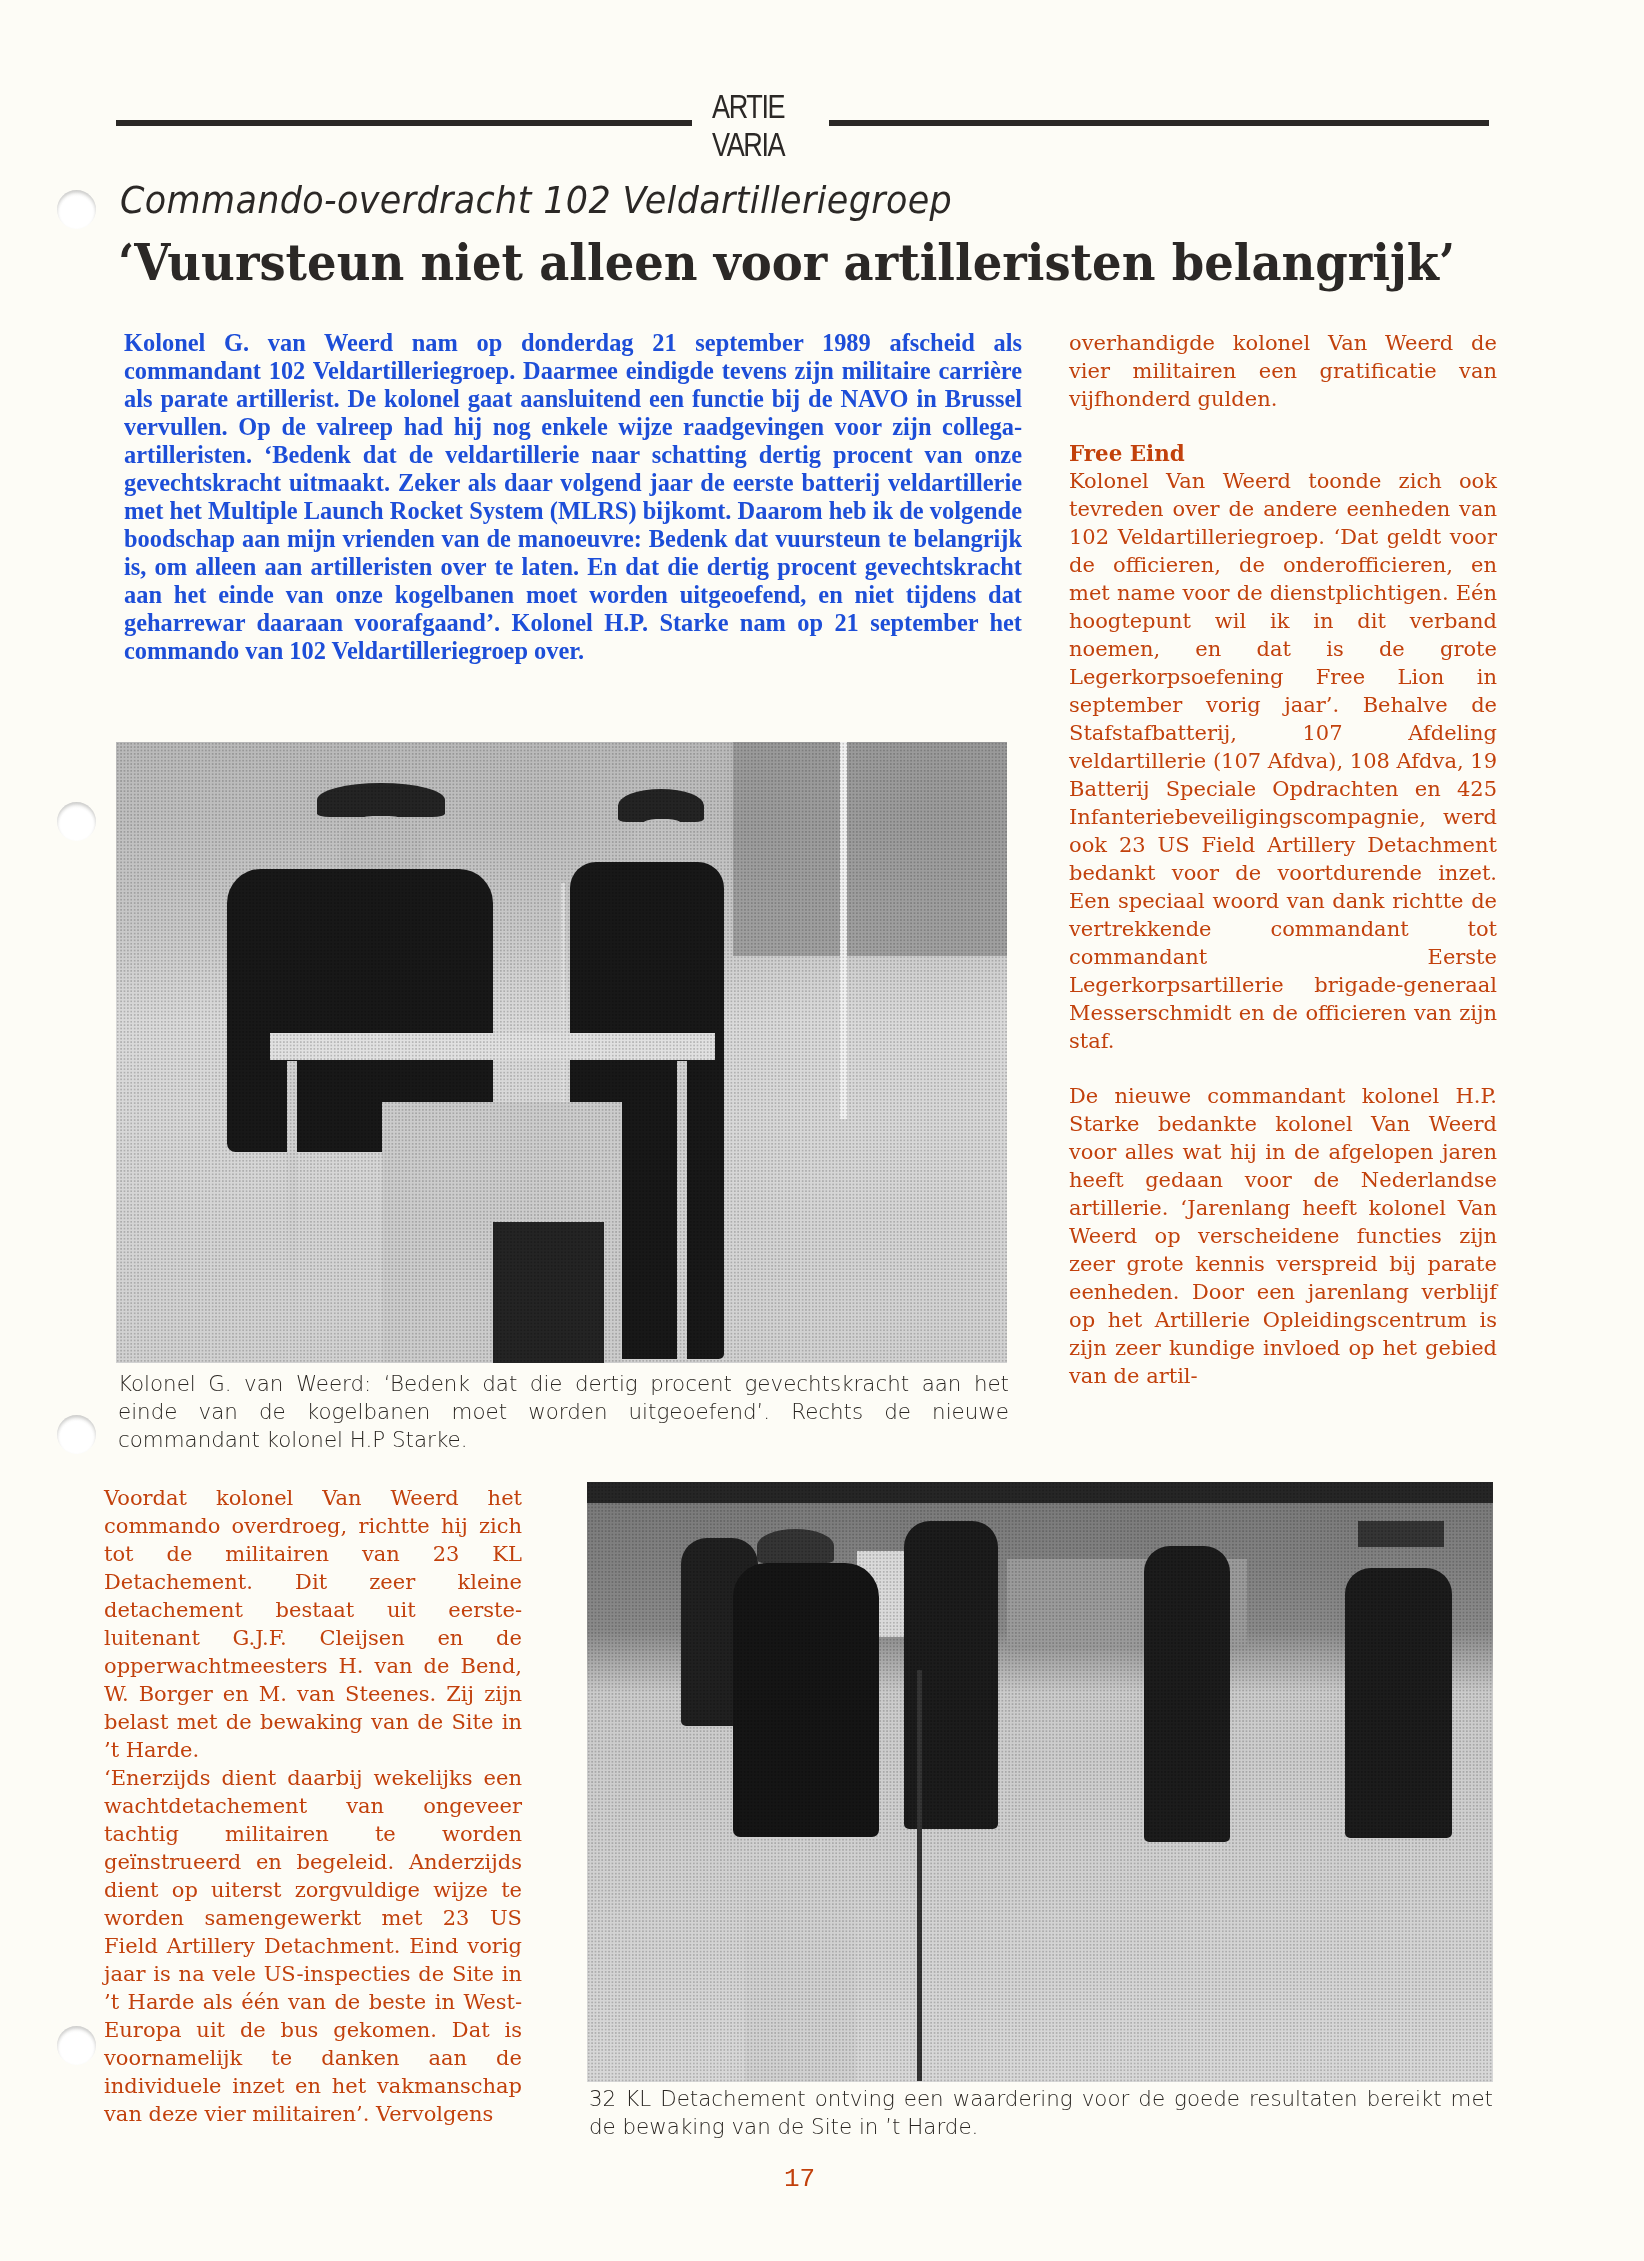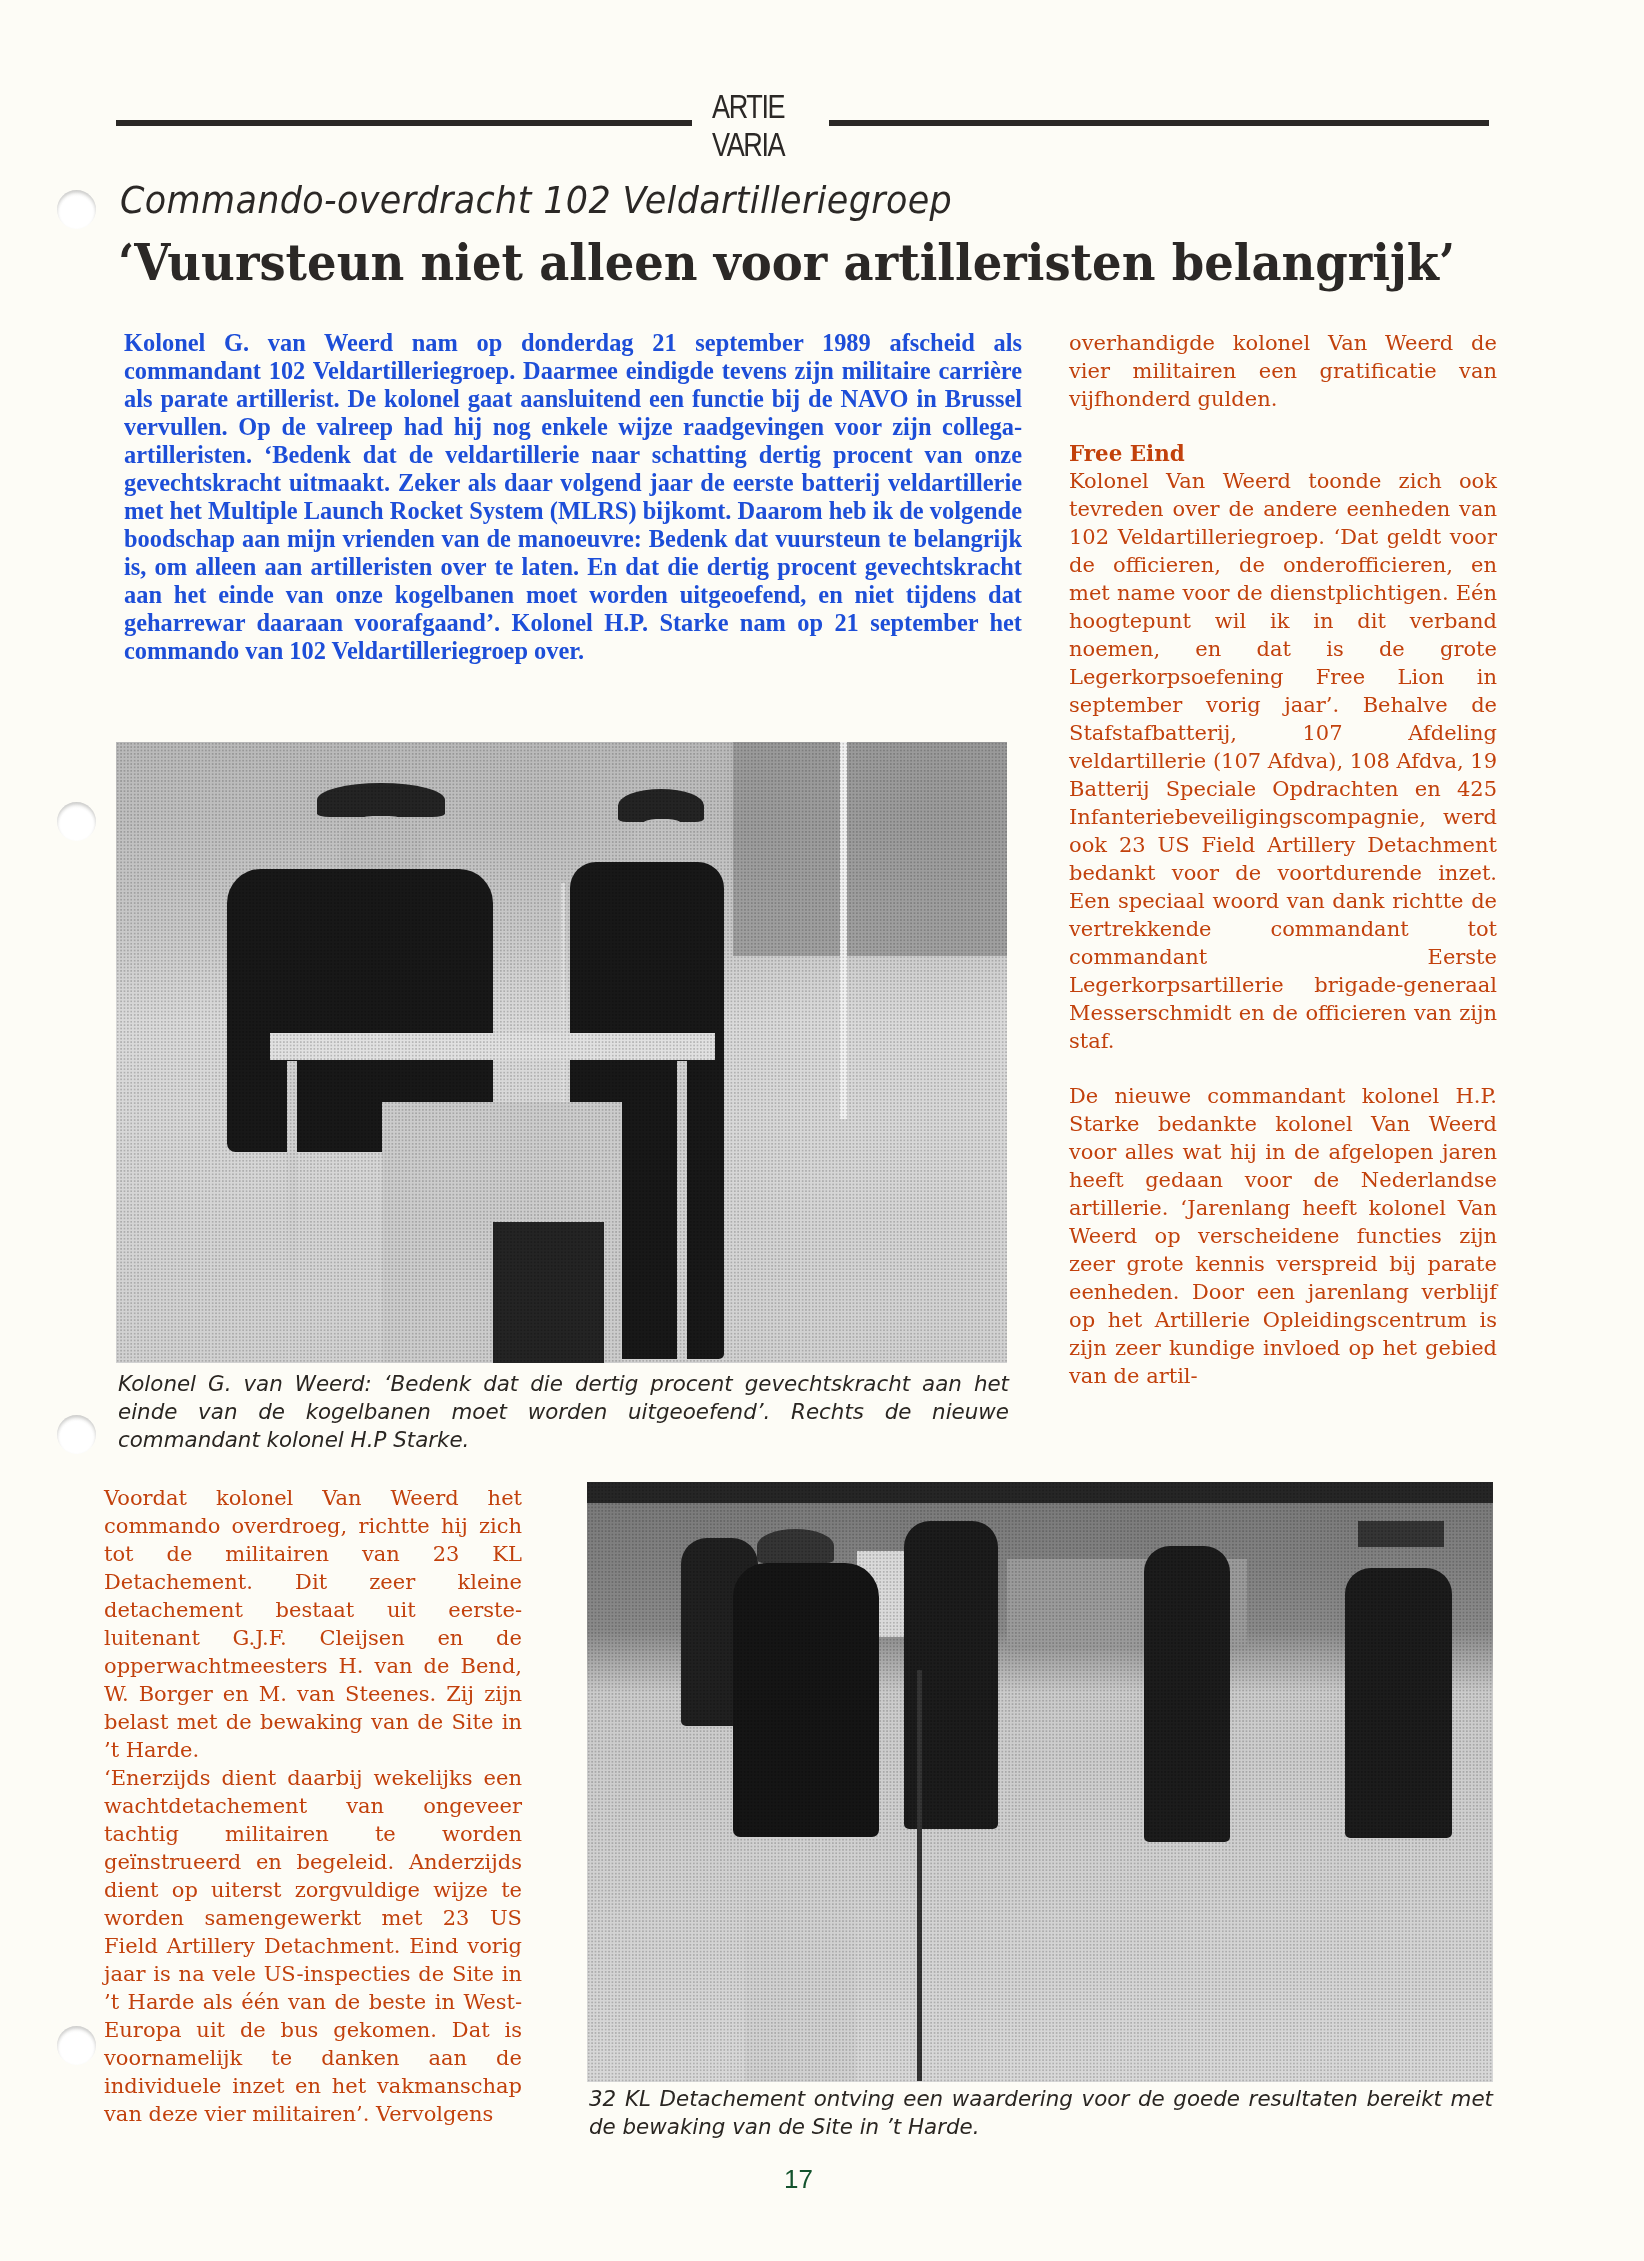--- a/index.html
+++ b/index.html
@@ -56,40 +56,40 @@
   .col h3 {
     margin: 0; font-family: "DejaVu Serif", serif; font-weight: bold;
     font-size: 21.4px; line-height: 27px;
   }
 
   .right-col { position: absolute; top: 329px; left: 1069px; width: 428px; }
   .left-col  { position: absolute; top: 1484px; left: 104px; width: 418px; }
 
   .caption {
     position: absolute;
-    font-family: "DejaVu Sans", sans-serif; font-style: italic; font-weight: 300;
+    font-family: "DejaVu Sans", sans-serif; font-weight: 300;
     font-size: 21.4px; line-height: 28px; color: #2a2622; text-align: justify;
   }
 
   
   .photo {
     position: absolute; overflow: hidden;
     background: #c8c6c0;
     filter: grayscale(1) contrast(1.05);
   }
   .photo::after {
     content: ""; position: absolute; inset: 0;
     background-image: radial-gradient(rgba(0,0,0,0.18) 0.9px, transparent 1px);
     background-size: 3.4px 3.4px; pointer-events: none;
   }
   .photo .shape { position: absolute; }
 
   .page-number {
     position: absolute; top: 2164px; left: 784px;
-    font-family: Liberation Sans, sans-serif; font-size: 26px; color: #14532d;
+    font-family: Liberation Mono, monospace; font-size: 26px; color: #c2410c;
   }
 </style>
 </head>
 <body>
 
 <div class="hole" style="left:57px; top:190px;"></div>
 <div class="hole" style="left:57px; top:802px;"></div>
 <div class="hole" style="left:57px; top:1415px;"></div>
 <div class="hole" style="left:57px; top:2026px;"></div>
 

